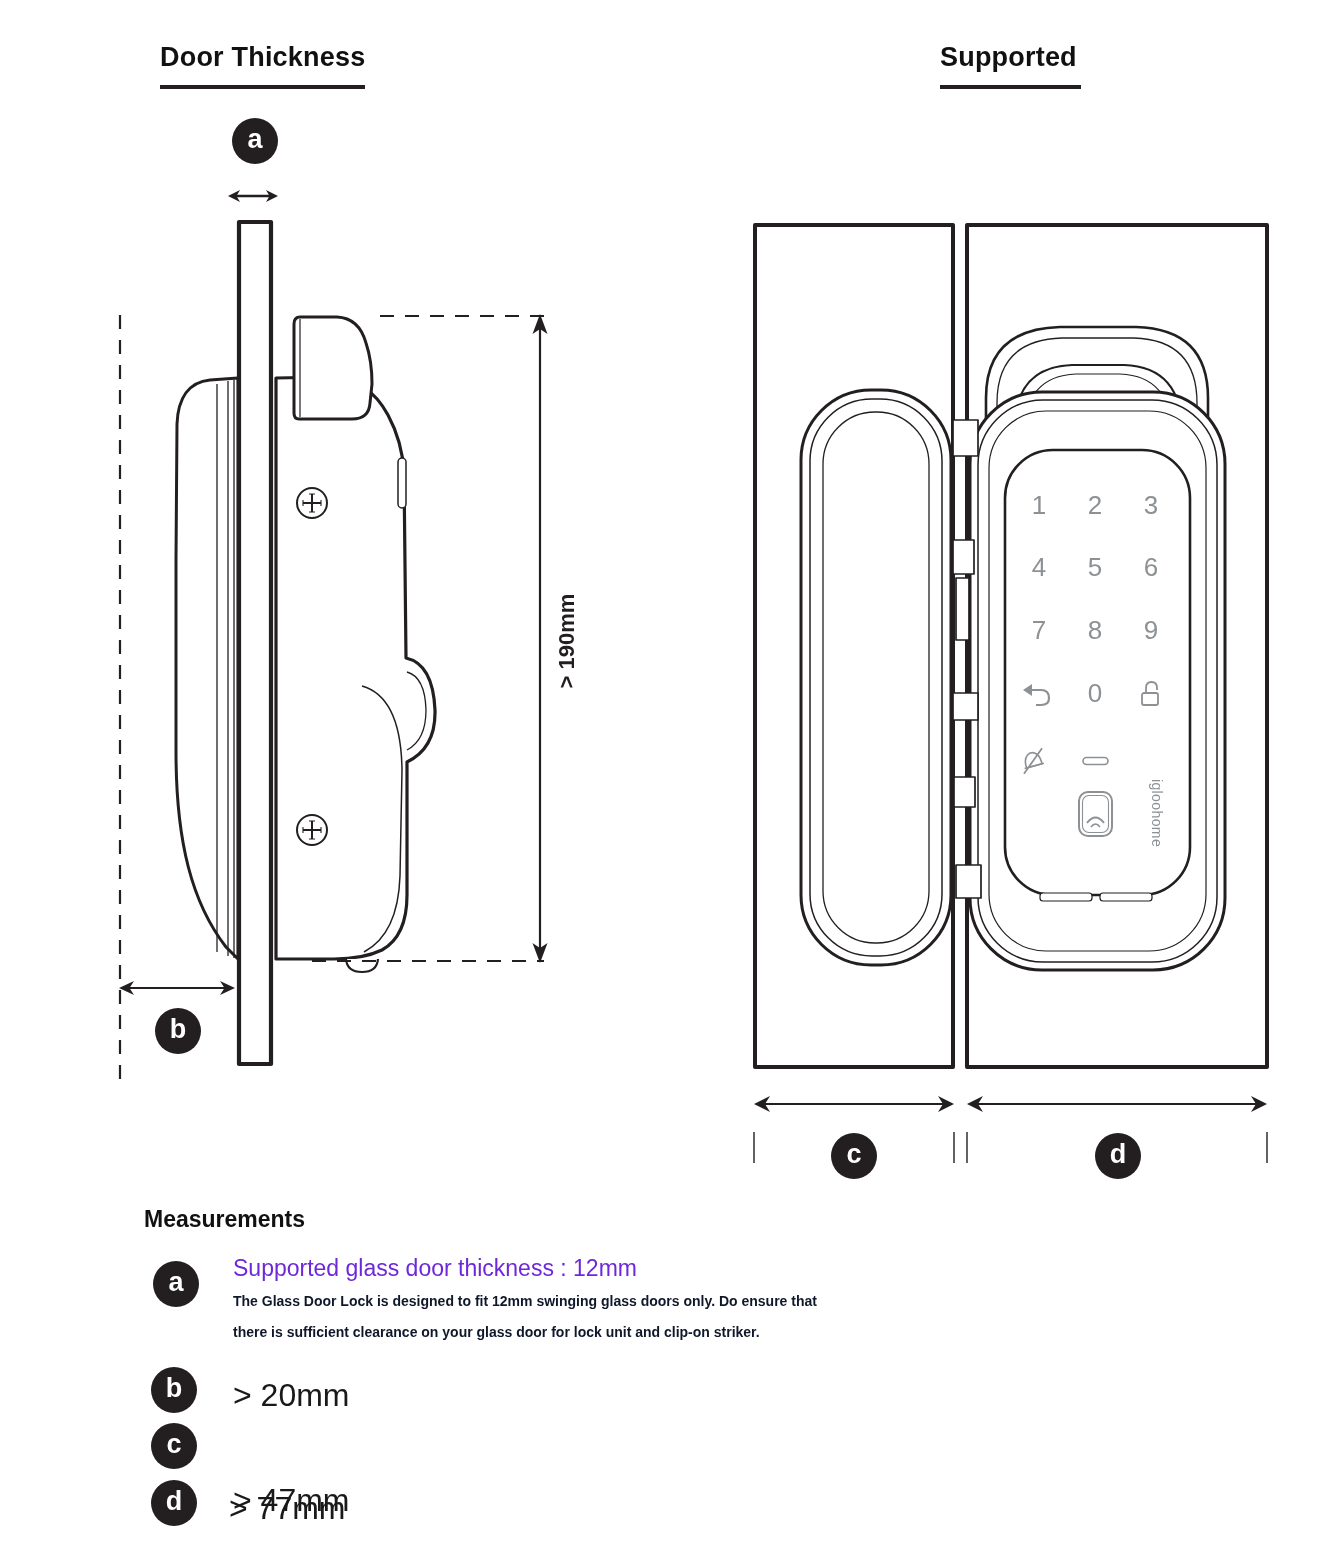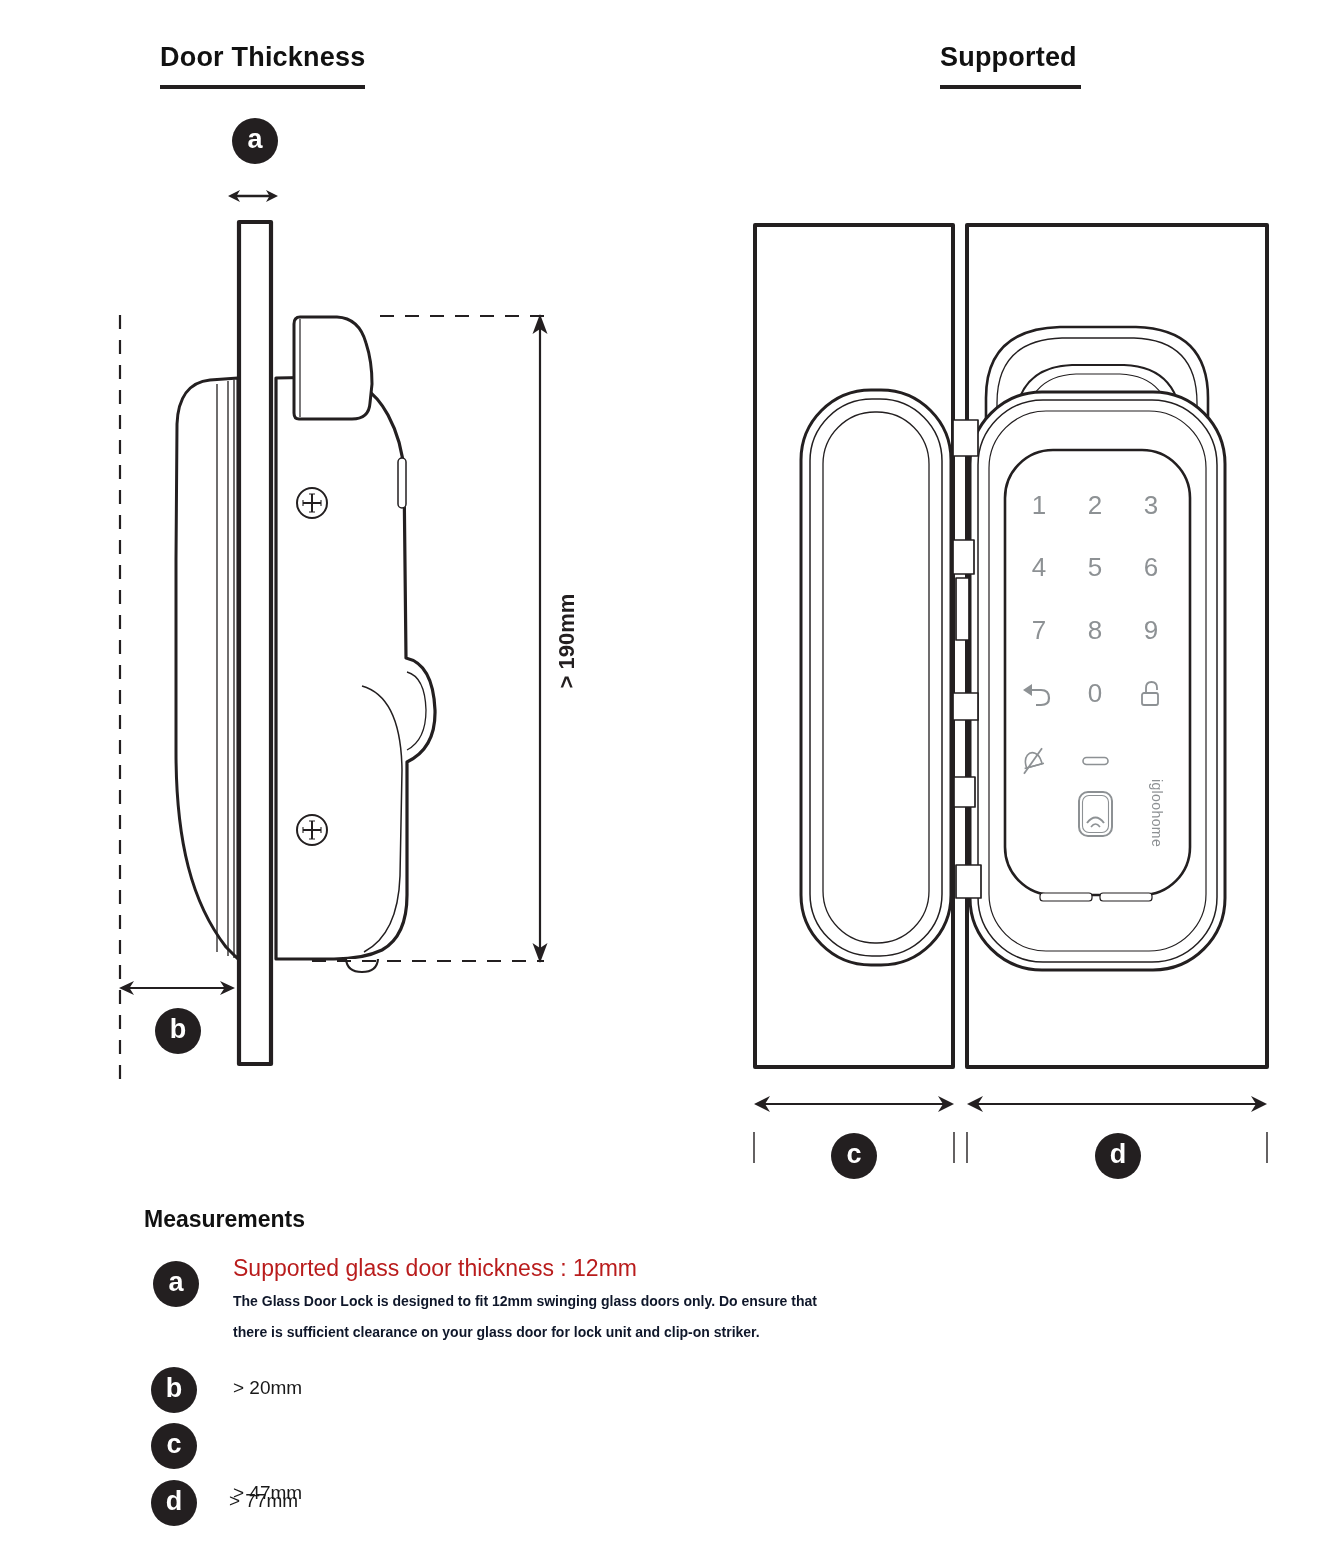--- a/index.html
+++ b/index.html
@@ -12,23 +12,23 @@
   .rule{height:4px;background:#231f20;}
   .badge{width:46px;height:46px;border-radius:50%;background:#231f20;color:#fff;
          display:flex;align-items:center;justify-content:center;
          font-size:27px;font-weight:bold;line-height:1;padding-bottom:3px;box-sizing:border-box;}
   .dimlabel{font-size:22px;font-weight:bold;white-space:nowrap;color:#231f20;
             transform:translate(-50%,-50%) rotate(-90deg);}
   .kp{font-size:26px;color:#8d9194;transform:translate(-50%,-50%);line-height:1;}
   .brand{font-size:14px;color:#8d9194;letter-spacing:.4px;white-space:nowrap;
          transform:translate(-50%,-50%) rotate(90deg);}
   .m-head{font-size:23px;font-weight:bold;color:#111;margin-left:24px;}
-  .m-line1{font-size:23px;color:#b91c1c;white-space:nowrap;}
+  .m-line1{font-size:23px;color:#6d28d9;white-space:nowrap;}
   .m-bold{font-size:14px;font-weight:bold;line-height:31px;white-space:pre-line;color:#0f172a;}
-  .m-val{font-size:19px;color:#191919;white-space:nowrap;}
+  .m-val{font-size:32px;color:#191919;white-space:nowrap;}
 </style>
 </head>
 <body>
 
 <div id="stage">
 
   <svg class="art" width="1338" height="1554" viewBox="0 0 1338 1554">
     <g stroke="#231f20" fill="none" stroke-linecap="butt" stroke-linejoin="round">
 
       <g>

